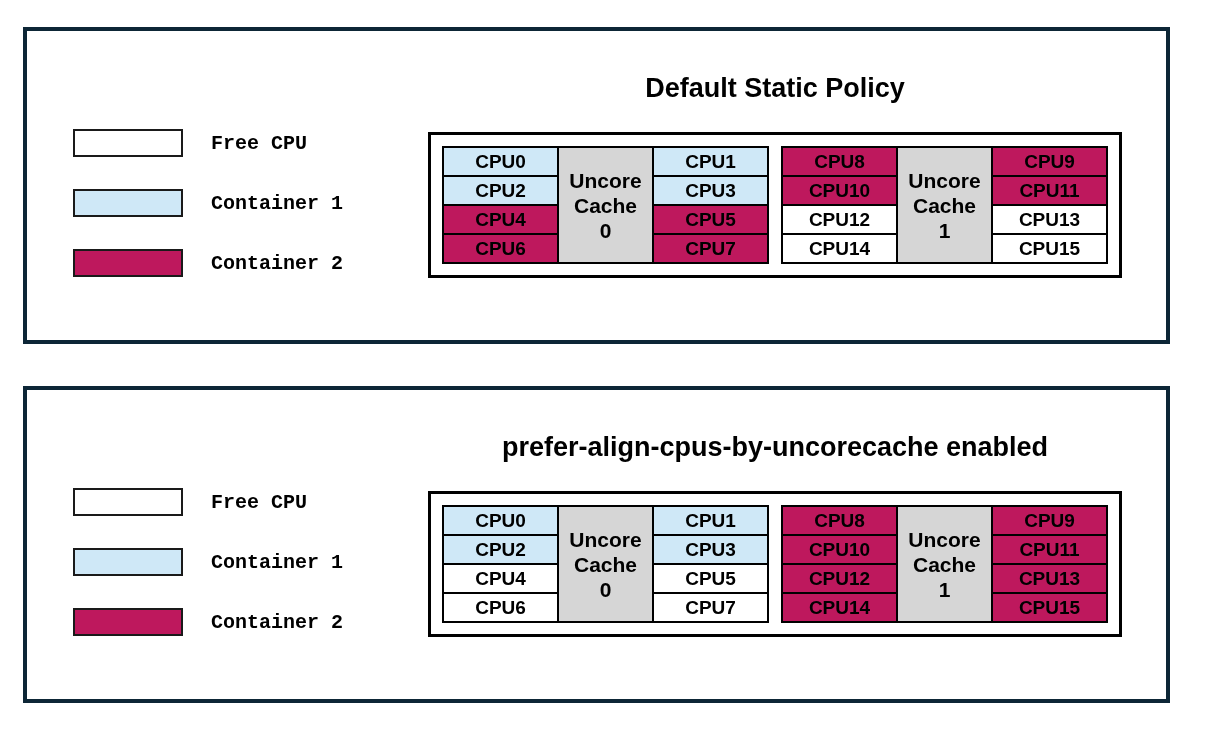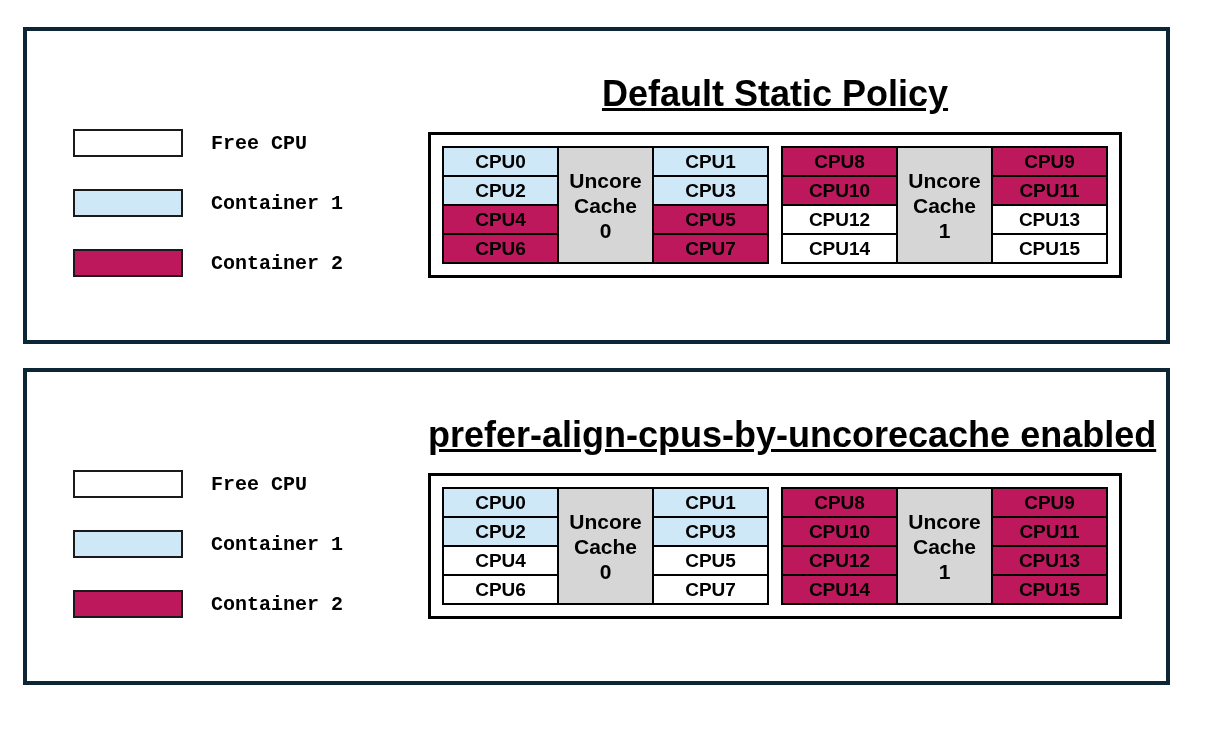--- a/index.html
+++ b/index.html
@@ -6,24 +6,24 @@
   html,body { background:#ffffff; }
   body {
     width:1205px; height:730px; position:relative; overflow:hidden;
     font-family:"Liberation Sans", sans-serif; color:#000;
   }
   .panel {
     position:absolute; left:23px; width:1147px; height:317px;
     border:4px solid #0d2636; background:#ffffff;
   }
   #panel-0 { top:27px; }
-  #panel-1 { top:368px; }
+  #panel-1 { top:386px; }
   .panel-title {
     position:absolute; left:401px; width:694px; top:42px;
-    text-align:center; font-size:36px; font-weight:bold; white-space:nowrap;text-decoration:underline;
+    text-align:center; font-size:27px; font-weight:bold; white-space:nowrap;
   }
   .legend {
     position:absolute; left:46px; top:98px;
     display:flex; flex-direction:column; gap:32px;
   }
   .legend-row { display:flex; align-items:center; height:28px; }
   .swatch {
     width:110px; height:28px; border:2px solid #1a1a1a; display:inline-block;
     flex:0 0 auto;
   }

